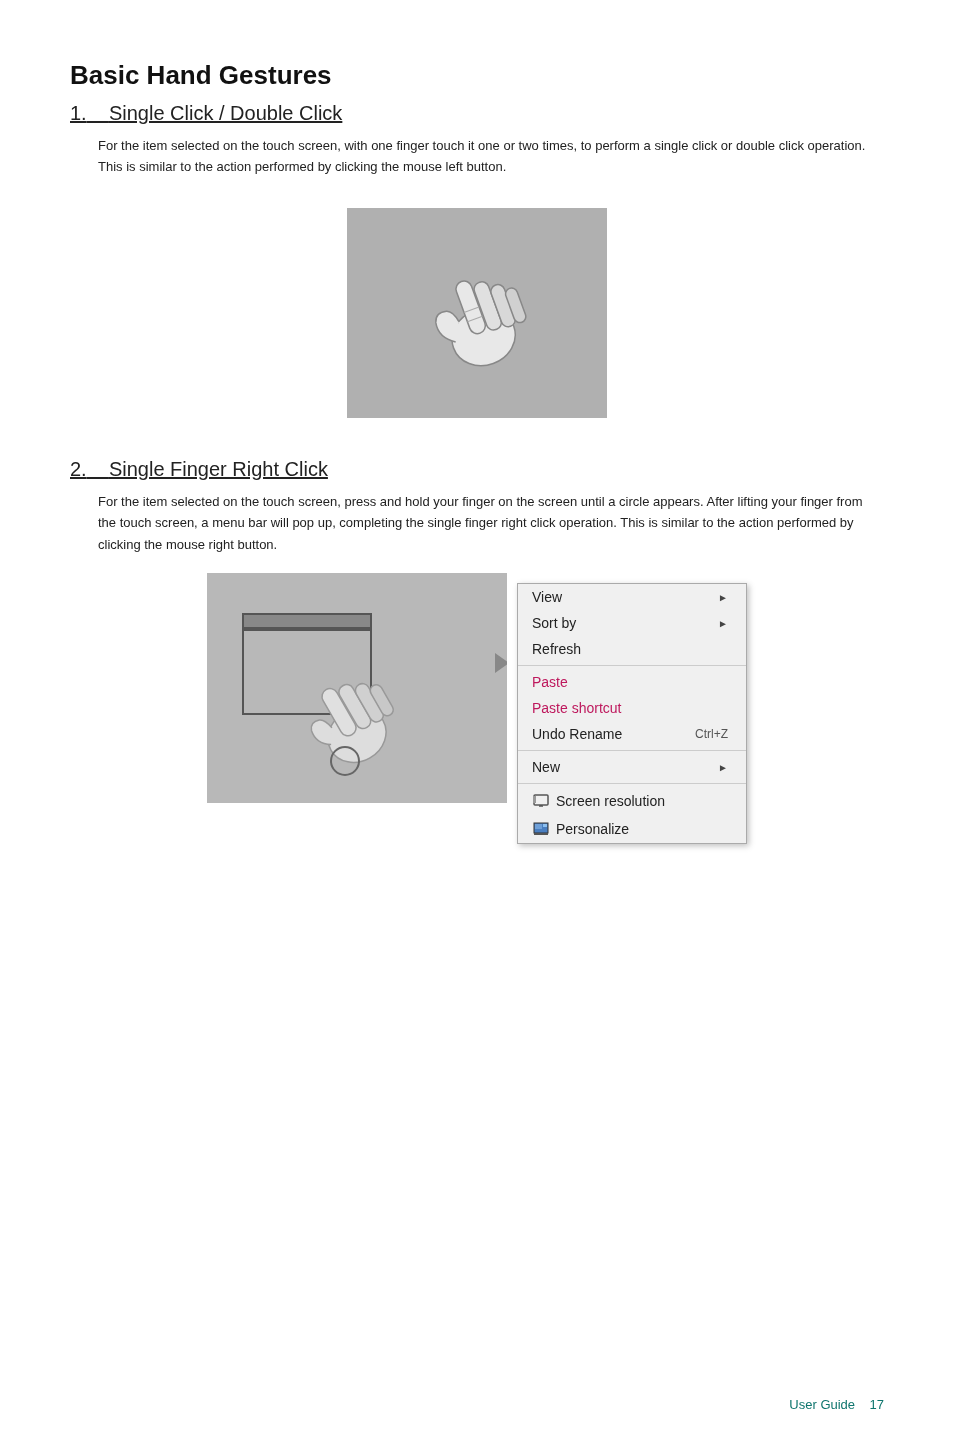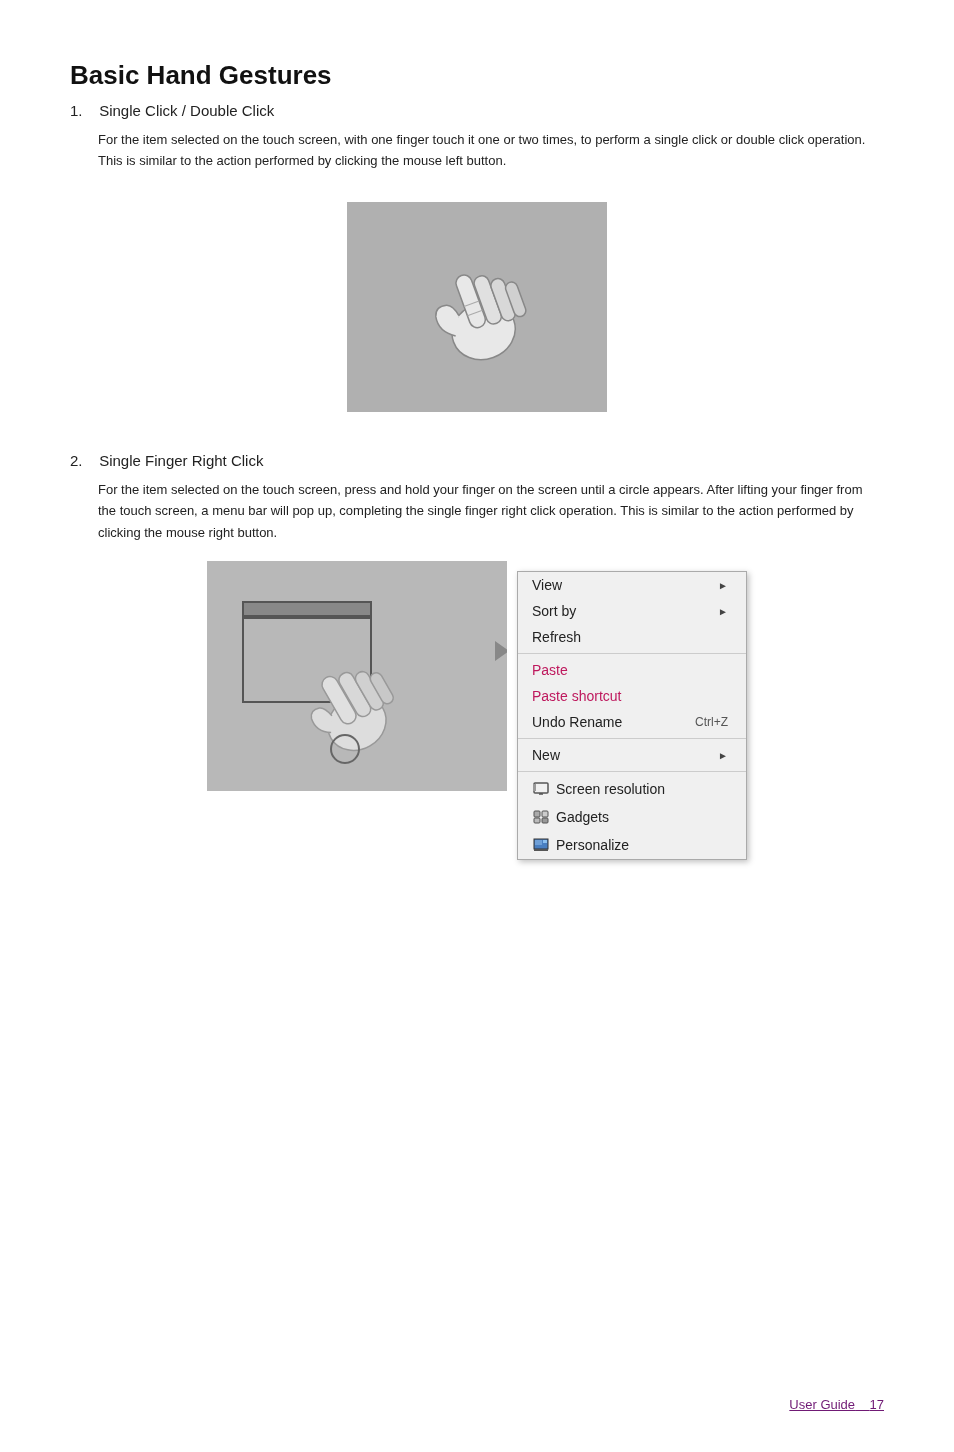--- a/index.html
+++ b/index.html
@@ -15,22 +15,23 @@
     .page {
       padding: 60px 70px 80px 70px;
     }
     h1 {
       font-size: 26px;
       font-weight: bold;
       margin-bottom: 11px;
       color: #111;
     }
     .section-num {
-      font-size: 15px;
+      font-size: 20px;
       margin-bottom: 10px;
+      text-decoration: underline;
     }
     .section-title {
       font-weight: normal;
       display: inline;
     }
     .body-text {
       margin: 10px 0 10px 28px;
       line-height: 1.65;
       color: #222;
       font-size: 13px;
@@ -118,22 +119,21 @@
     .menu-item-left {
       display: flex;
       align-items: center;
     }
     
     .footer {
       position: absolute;
       bottom: 40px;
       right: 70px;
       font-size: 13px;
-      color: #701a75;
-      text-decoration: underline;
+      color: #0f766e;
     }
     .taskbar-rect {
       position: absolute;
       top: 40px;
       left: 35px;
       width: 130px;
       height: 16px;
       background: #888;
       border: 2px solid #555;
     }
@@ -269,34 +269,20 @@
               </svg>
             </span>
             <span>Screen resolution</span>
           </span>
         </div>
         <div class="menu-item">
           <span class="menu-item-left">
             <span class="menu-icon">
 
               <svg width="16" height="14" viewBox="0 0 16 14" xmlns="http://www.w3.org/2000/svg">
-                <rect x="1" y="1" width="6" height="6" rx="1" fill="#aaa" stroke="#555" stroke-width="1"></rect>
-                <rect x="9" y="1" width="6" height="6" rx="1" fill="#ccc" stroke="#555" stroke-width="1"></rect>
-                <rect x="1" y="8" width="6" height="5" rx="1" fill="#bbb" stroke="#555" stroke-width="1"></rect>
-                <rect x="9" y="8" width="6" height="5" rx="1" fill="#999" stroke="#555" stroke-width="1"></rect>
-              </svg>
-            </span>
-            <span>Gadgets</span>
-          </span>
-        </div>
-        <div class="menu-item">
-          <span class="menu-item-left">
-            <span class="menu-icon">
-
-              <svg width="16" height="14" viewBox="0 0 16 14" xmlns="http://www.w3.org/2000/svg">
                 <rect x="1" y="1" width="14" height="10" fill="#4a7fc1" stroke="#333" stroke-width="1"></rect>
                 <rect x="2" y="2" width="7" height="5" fill="#6fa0d8"></rect>
                 <rect x="10" y="2" width="4" height="3" fill="#8cc0f0"></rect>
                 <rect x="1" y="11" width="14" height="2" fill="#555"></rect>
               </svg>
             </span>
             <span>Personalize</span>
           </span>
         </div>
       </div>

